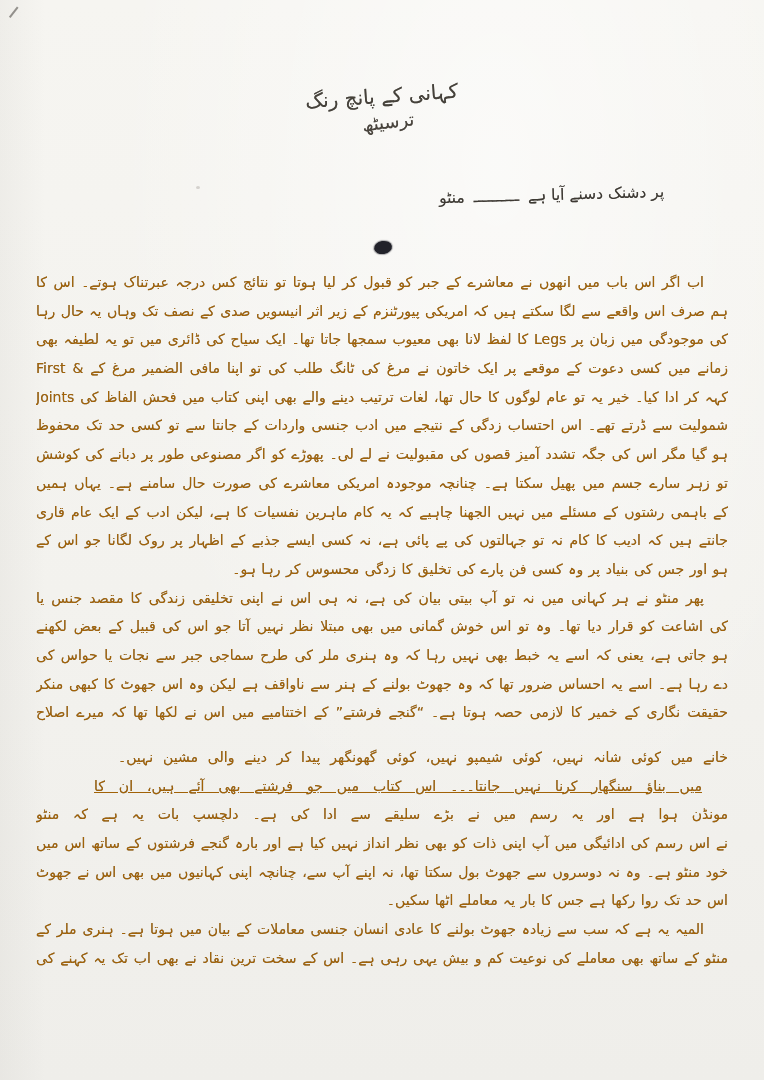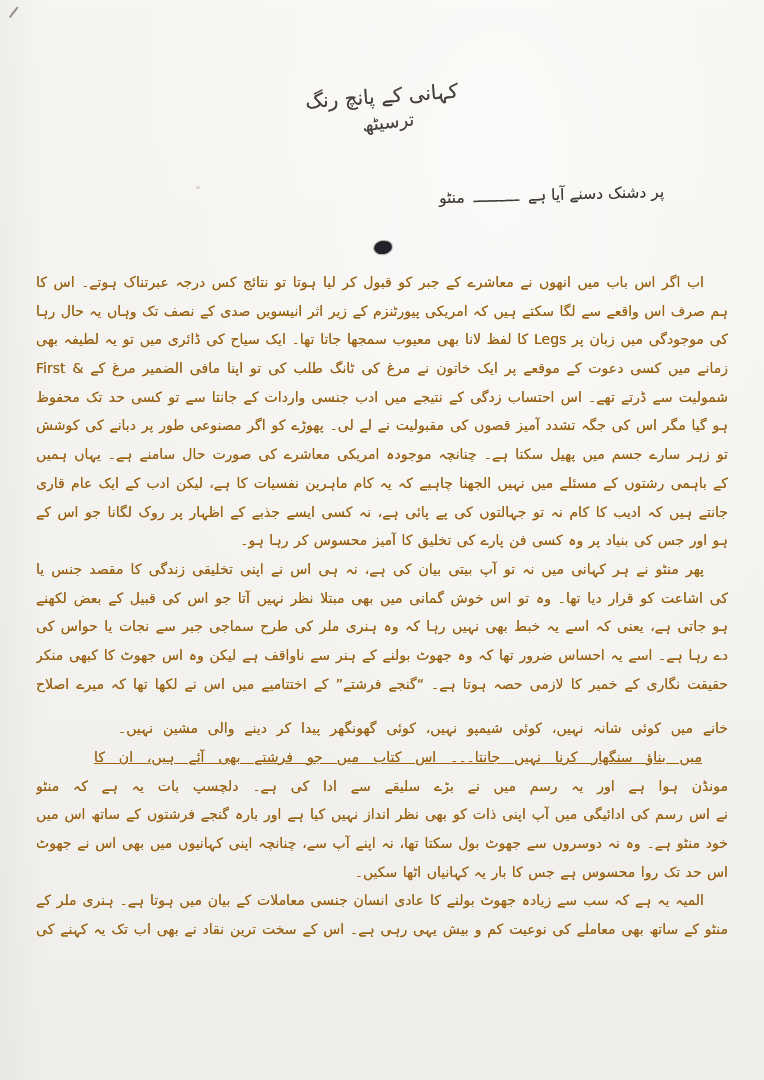--- a/index.html
+++ b/index.html
@@ -70,34 +70,35 @@
     <span>منٹو</span>
   </div>
 
   <div class="dot">●</div>
 
   <main class="body">
     <p class="ln indent">اب اگر اس باب میں انھوں نے معاشرے کے جبر کو قبول کر لیا ہوتا تو نتائج کس درجہ عبرتناک ہوتے۔ اس کا اندازہ</p>
     <p class="ln">ہم صرف اس واقعے سے لگا سکتے ہیں کہ امریکی پیورٹنزم کے زیر اثر انیسویں صدی کے نصف تک وہاں یہ حال رہا کہ خواتین</p>
     <p class="ln">کی موجودگی میں زبان پر Legs کا لفظ لانا بھی معیوب سمجھا جاتا تھا۔ ایک سیاح کی ڈائری میں تو یہ لطیفہ بھی ملتا ہے کہ اس</p>
     <p class="ln">زمانے میں کسی دعوت کے موقعے پر ایک خاتون نے مرغ کی ٹانگ طلب کی تو اپنا مافی الضمیر مرغ کے First &amp; Second</p>
+    <p class="ln">کہہ کر ادا کیا۔ خیر یہ تو عام لوگوں کا حال تھا، لغات ترتیب دینے والے بھی اپنی کتاب میں فحش الفاظ کی Joints</p>
     <p class="ln">شمولیت سے ڈرتے تھے۔ اس احتساب زدگی کے نتیجے میں ادب جنسی واردات کے جانتا سے تو کسی حد تک محفوظ</p>
     <p class="ln">ہو گیا مگر اس کی جگہ تشدد آمیز قصوں کی مقبولیت نے لے لی۔ پھوڑے کو اگر مصنوعی طور پر دبانے کی کوشش کی جائے</p>
     <p class="ln">تو زہر سارے جسم میں پھیل سکتا ہے۔ چنانچہ موجودہ امریکی معاشرے کی صورت حال سامنے ہے۔ یہاں ہمیں جنس اور تشدد</p>
     <p class="ln">کے باہمی رشتوں کے مسئلے میں نہیں الجھنا چاہیے کہ یہ کام ماہرین نفسیات کا ہے، لیکن ادب کے ایک عام قاری کی حیثیت سے ہم</p>
     <p class="ln">جانتے ہیں کہ ادیب کا کام نہ تو جہالتوں کی پے پائی ہے، نہ کسی ایسے جذبے کے اظہار پر روک لگانا جو اس کے تجربے میں شامل</p>
-    <p class="ln short">ہو اور جس کی بنیاد پر وہ کسی فن پارے کی تخلیق کا آمیز محسوس کر رہا ہو۔</p>
+    <p class="ln short">ہو اور جس کی بنیاد پر وہ کسی فن پارے کی تخلیق کا زدگی محسوس کر رہا ہو۔</p>
     <p class="ln indent">پھر منٹو نے ہر کہانی میں نہ تو آپ بیتی بیان کی ہے، نہ ہی اس نے اپنی تخلیقی زندگی کا مقصد جنس یا فحاشی کے کسی تصور</p>
     <p class="ln">کی اشاعت کو قرار دیا تھا۔ وہ تو اس خوش گمانی میں بھی مبتلا نظر نہیں آتا جو اس کی قبیل کے بعض لکھنے والوں کے یہاں خود بخود پیدا</p>
     <p class="ln">ہو جاتی ہے، یعنی کہ اسے یہ خبط بھی نہیں رہا کہ وہ ہنری ملر کی طرح سماجی جبر سے نجات یا حواس کی آزادی کا کوئی دستور العمل ترتیب</p>
     <p class="ln">دے رہا ہے۔ اسے یہ احساس ضرور تھا کہ وہ جھوٹ بولنے کے ہنر سے ناواقف ہے لیکن وہ اس جھوٹ کا کبھی منکر نہ ہوا جو فنی</p>
     <p class="ln">حقیقت نگاری کے خمیر کا لازمی حصہ ہوتا ہے۔ “گنجے فرشتے” کے اختتامیے میں اس نے لکھا تھا کہ میرے اصلاح</p>
     <p class="ln quote">خانے میں کوئی شانہ نہیں، کوئی شیمپو نہیں، کوئی گھونگھر پیدا کر دینے والی مشین نہیں۔</p>
     <p class="ln quote2">میں بناؤ سنگھار کرنا نہیں جانتا۔۔۔ اس کتاب میں جو فرشتے بھی آئے ہیں، ان کا</p>
     <p class="ln">مونڈن ہوا ہے اور یہ رسم میں نے بڑے سلیقے سے ادا کی ہے۔ دلچسپ بات یہ ہے کہ منٹو</p>
     <p class="ln">نے اس رسم کی ادائیگی میں آپ اپنی ذات کو بھی نظر انداز نہیں کیا ہے اور بارہ گنجے فرشتوں کے ساتھ اس میں ایک اور گنجا فرشتہ</p>
     <p class="ln">خود منٹو ہے۔ وہ نہ دوسروں سے جھوٹ بول سکتا تھا، نہ اپنے آپ سے، چنانچہ اپنی کہانیوں میں بھی اس نے جھوٹ کو صرف</p>
-    <p class="ln short">اس حد تک روا محسوس ہے جس کا بار یہ کہانیاں اٹھا سکیں۔</p>
+    <p class="ln short">اس حد تک روا رکھا ہے جس کا بار یہ معاملے اٹھا سکیں۔</p>
     <p class="ln indent">المیہ یہ ہے کہ سب سے زیادہ جھوٹ بولنے کا عادی انسان جنسی معاملات کے بیان میں ہوتا ہے۔ ہنری ملر کے ایک نقاد نے</p>
     <p class="ln">منٹو کے ساتھ بھی معاملے کی نوعیت کم و بیش یہی رہی ہے۔ اس کے سخت ترین نقاد نے بھی اب تک یہ کہنے کی جسارت</p>
   </main>
 
 </div>
 
 </body></html>

